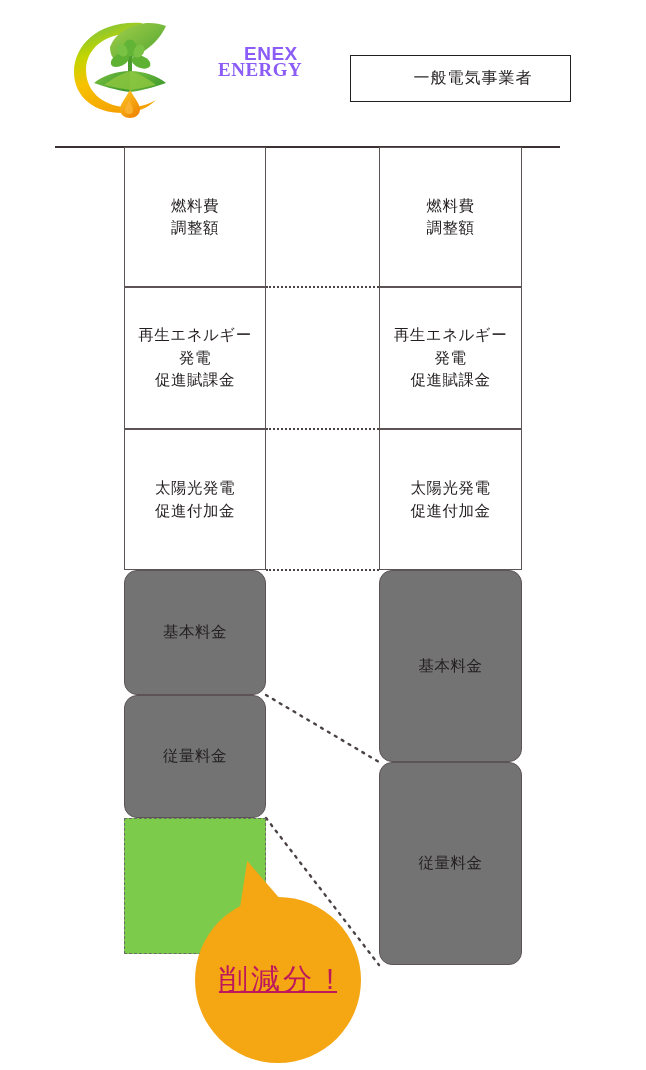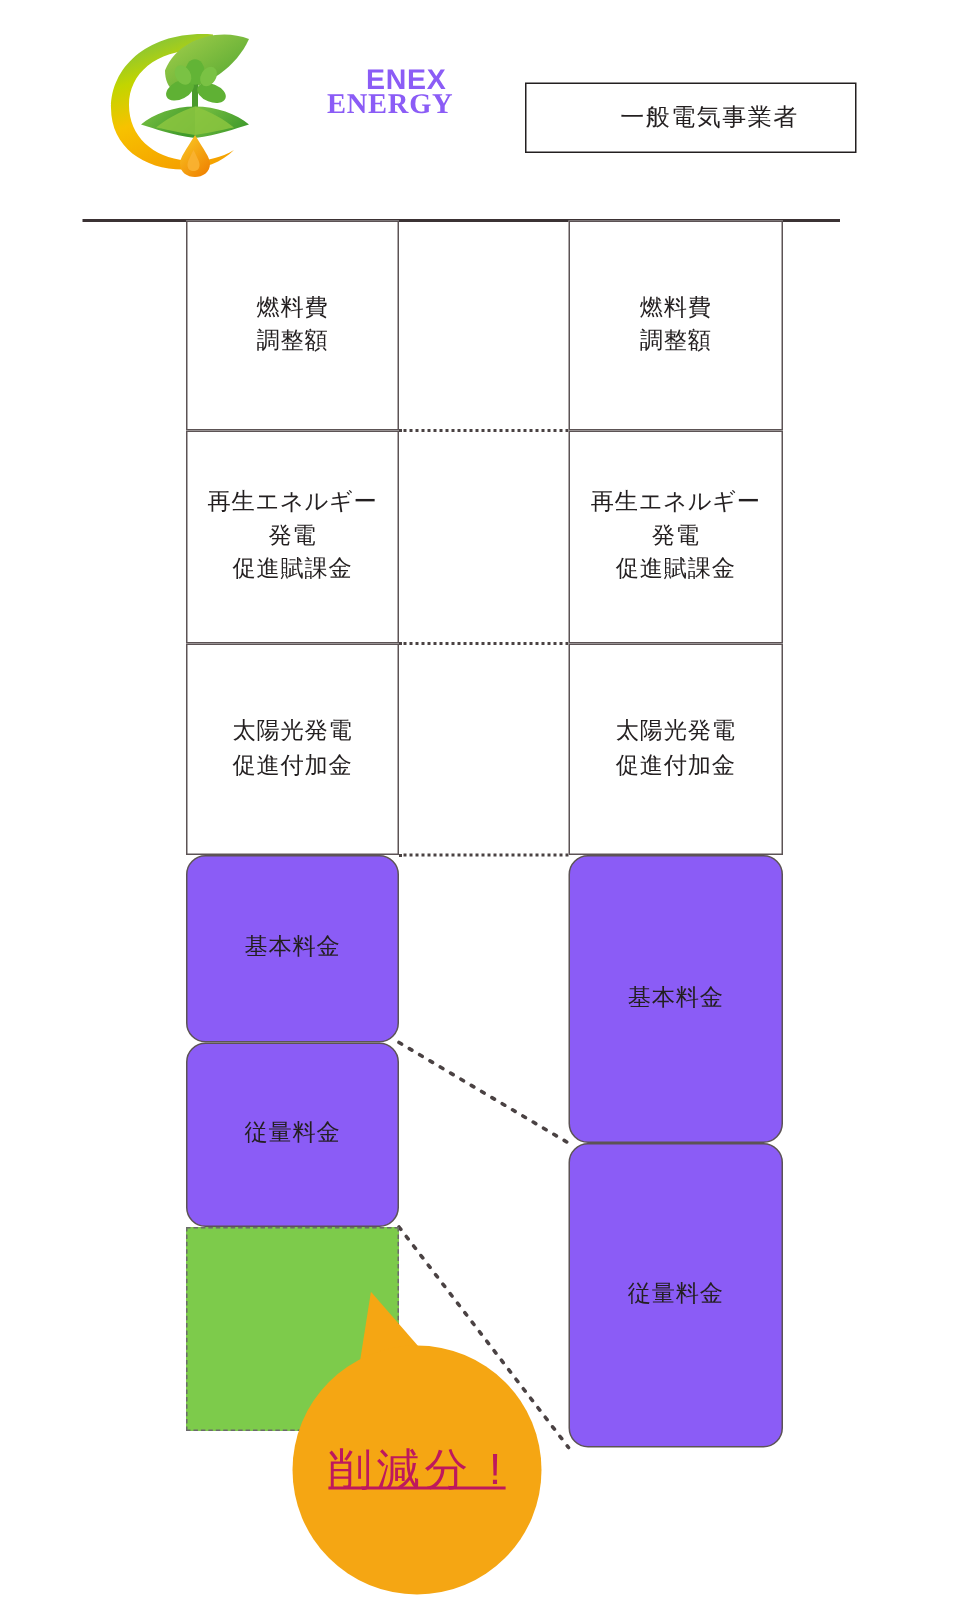--- a/index.html
+++ b/index.html
@@ -32,21 +32,21 @@
   #top-rule{position:absolute;left:55px;top:126px;width:505px;height:2px;background:#3b3234;}
 
   .col{position:absolute;}
   .cell{
     position:absolute;box-sizing:border-box;
     border:1px solid #5c5355;
     display:flex;align-items:center;justify-content:center;
     text-align:center;background:#ffffff;
   }
   .cell .txt{font-size:15.5px;line-height:1.45;letter-spacing:0.5px;}
-  .cell.gray{background:#8b5cf6;border-radius:13px;}
+  .cell.gray{background:#737373;border-radius:13px;}
   .cell.green-block{background:#7dcb4b;border:1px dashed #6b6b6b;}
 
   
   .dotline{position:absolute;height:0;border-top:2px dotted #4a4243;}
   
   .diag{position:absolute;overflow:visible;}
 
   
   #callout{position:absolute;left:195px;top:897px;width:166px;height:166px;}
   #callout-circle{

